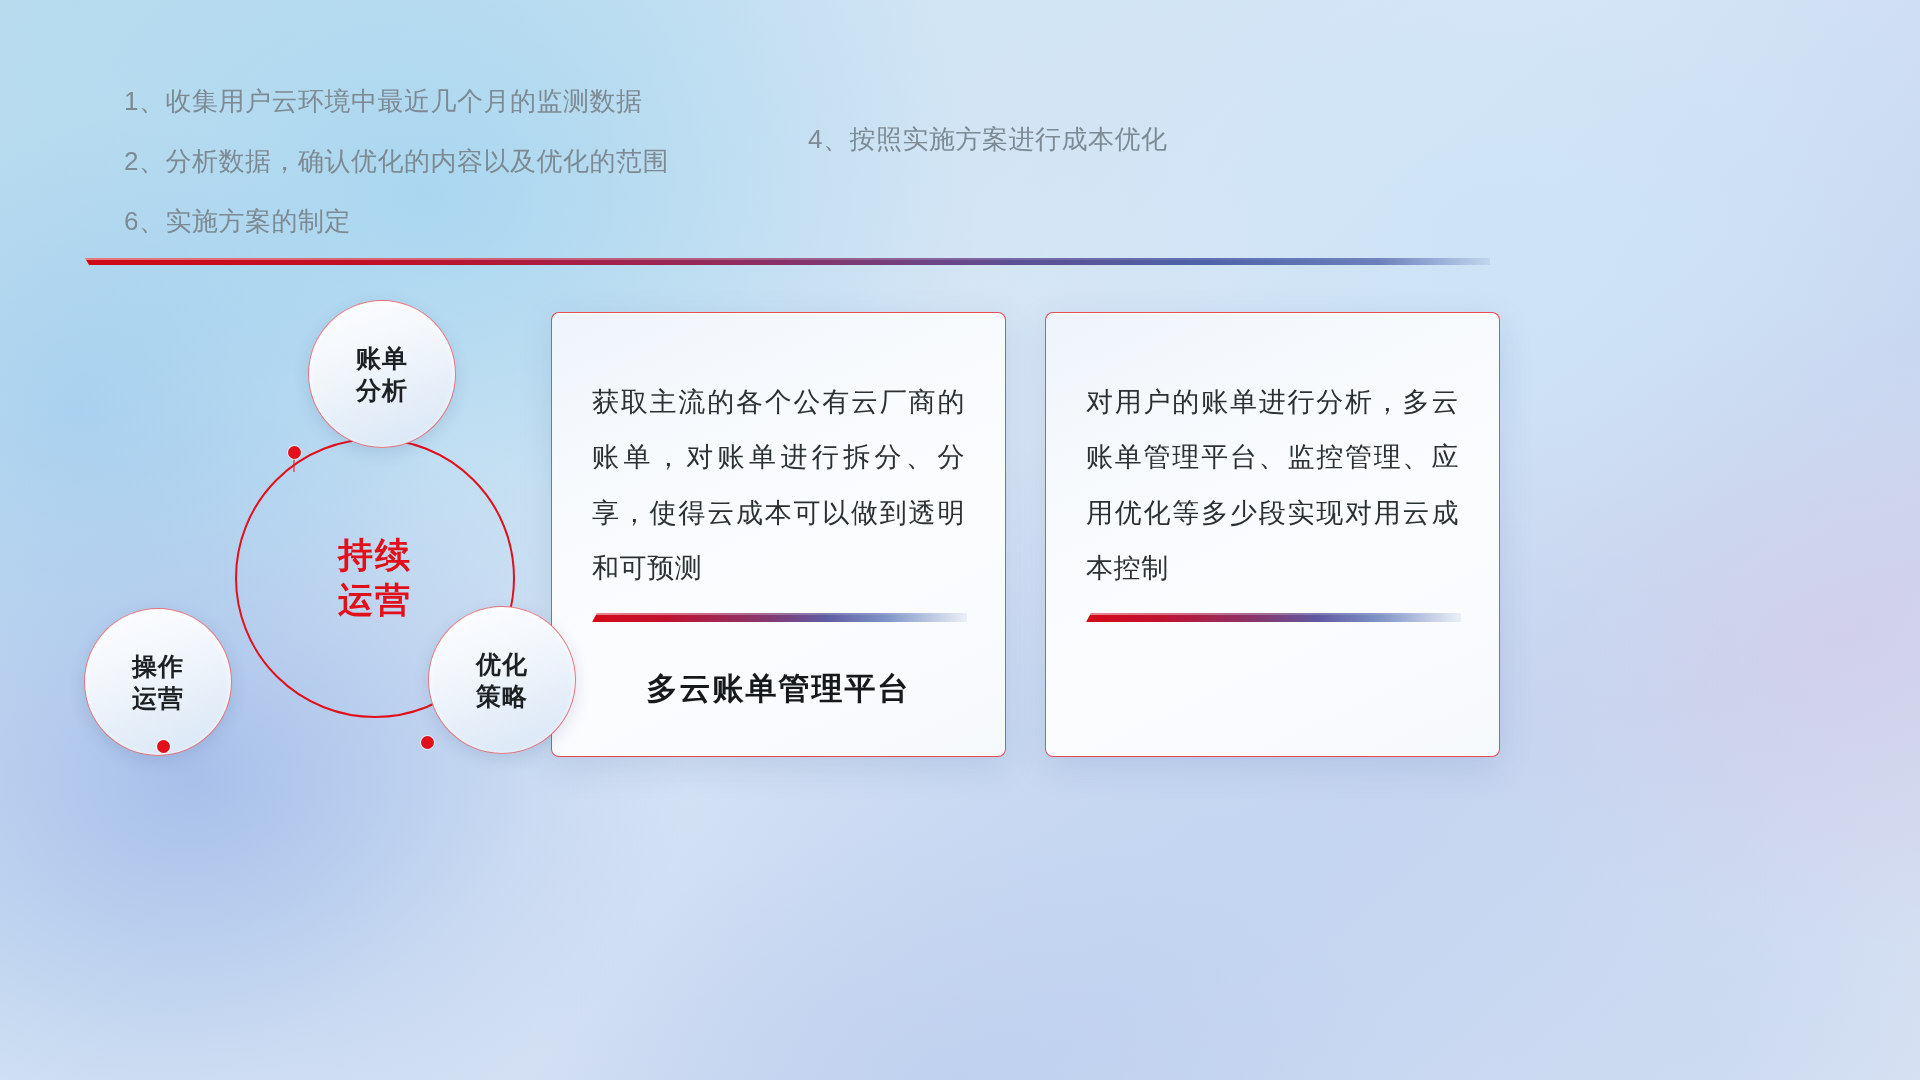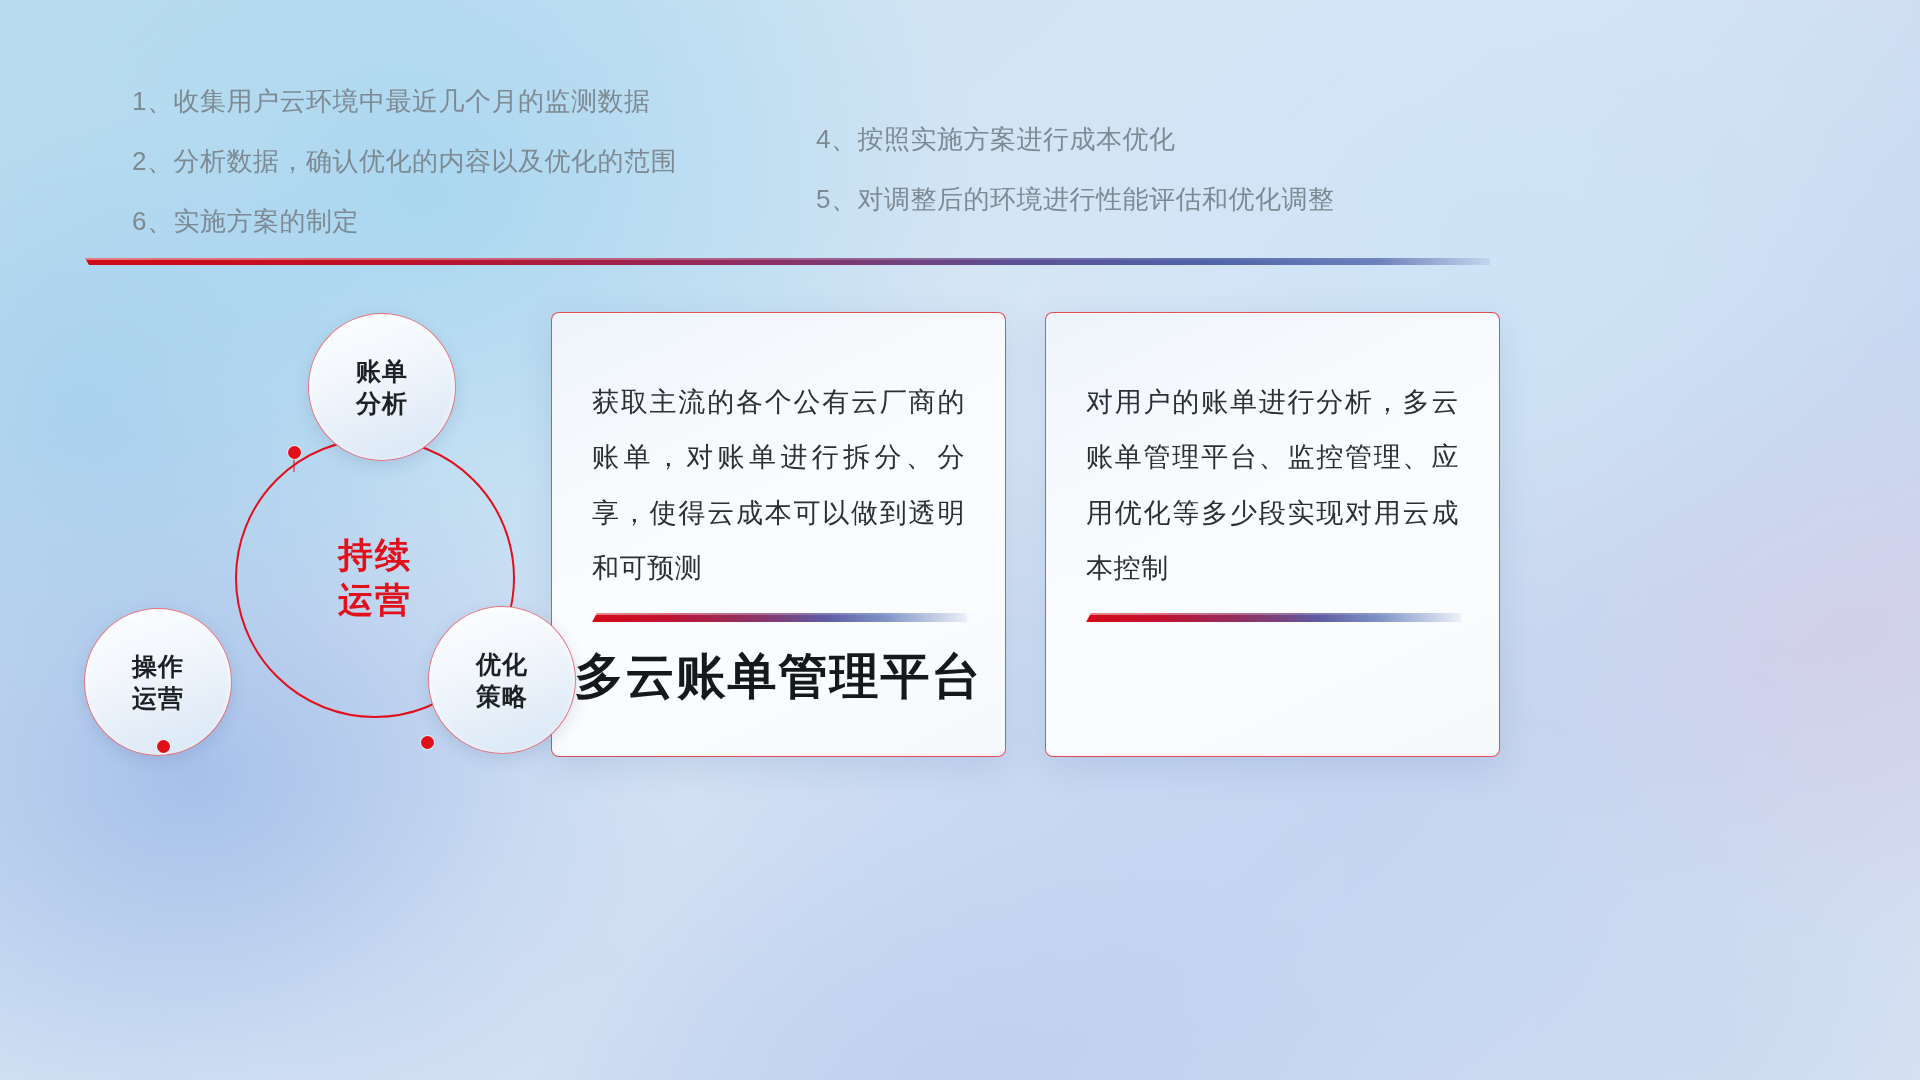--- a/index.html
+++ b/index.html
@@ -18,21 +18,21 @@
   .bg-wash {
     position:absolute; inset:0; pointer-events:none;
     background:
       radial-gradient(ellipse 520px 420px at 4% 38%, rgba(150,198,236,0.55) 0%, rgba(150,198,236,0) 70%),
       radial-gradient(ellipse 620px 360px at 50% 100%, rgba(188,206,238,0.6) 0%, rgba(188,206,238,0) 70%),
       radial-gradient(ellipse 400px 300px at 88% 96%, rgba(200,216,240,0.6) 0%, rgba(200,216,240,0) 70%);
   }
 
   
   .steps { position:absolute; top:88px; left:0; width:1920px; height:170px; }
-  .steps-col { position:absolute;margin-left:8px; }
+  .steps-col { position:absolute; }
   .steps-col.left  { left:124px; top:0; }
   .steps-col.right { left:808px; top:38px; }
   .step-line {
     color:#7d8a93;
     font-size:26px;
     letter-spacing:0.5px;
     line-height:1.0;
     margin-bottom:34px;
     white-space:nowrap;
     font-weight:400;
@@ -74,21 +74,21 @@
   }
   .bubble {
     background:linear-gradient(160deg, #fdfeff 0%, #f3f7fc 38%, #e3edf8 72%, #d6e6f6 100%);
     border:1.6px solid rgba(226,16,27,0.55);
     box-shadow:0 5px 16px rgba(60,90,140,0.16), inset 0 2px 6px rgba(255,255,255,0.9);
     z-index:4;
   }
   .bubble-label {
     color:#1d2124; font-weight:bold; font-size:25px; line-height:1.30; letter-spacing:1px;
   }
-  .b-top    { left:228px; top:25px;  width:148px; height:148px; }
+  .b-top    { left:228px; top:12px;  width:148px; height:148px; }
   .b-left   { left:4px;  top:320px; width:148px; height:148px;text-align:right; }
   .b-right  { left:348px; top:318px; width:148px; height:148px; }
   .dot {
     position:absolute; width:13px; height:13px; border-radius:50%;
     background:#e2101b; z-index:7; box-shadow:0 0 0 1px rgba(255,255,255,0.55);
   }
   .dot-top   { left:208px; top:158px; }
   .dot-left  { left:77px;  top:452px; }
   .dot-right { left:341px; top:448px; }
   .tick {
@@ -122,39 +122,38 @@
     border-radius:1px;
   }
   .card-rule::after{
     content:""; position:absolute; left:0; top:0; width:100%; height:2px;
     background:linear-gradient(90deg, rgba(255,255,255,0.5), rgba(255,255,255,0));
   }
   .card-title {
     position:absolute; left:0; bottom:46px; width:100%;
     text-align:center;
     color:#15191c;
-    font-size:49px;
+    font-size:31px;
     font-weight:bold;
     letter-spacing:2px;
   }
 </style>
 </head>
 <body>
 
 <div class="bg-wash"></div>
 
 <div class="steps">
   <div class="steps-col left">
     <div class="step-line">1、收集用户云环境中最近几个月的监测数据</div>
     <div class="step-line">2、分析数据，确认优化的内容以及优化的范围</div>
     <div class="step-line">6、实施方案的制定</div>
   </div>
   <div class="steps-col right">
     <div class="step-line">4、按照实施方案进行成本优化</div>
-    <div class="step-line">5、对调整后的环境进行性能评估和优化调整</div>
   </div>
 </div>
 
 <div class="divider"></div>
 
 <div class="diagram">
 
   <div class="circle ring-main"></div>
 
   <div class="circle bubble b-top">

